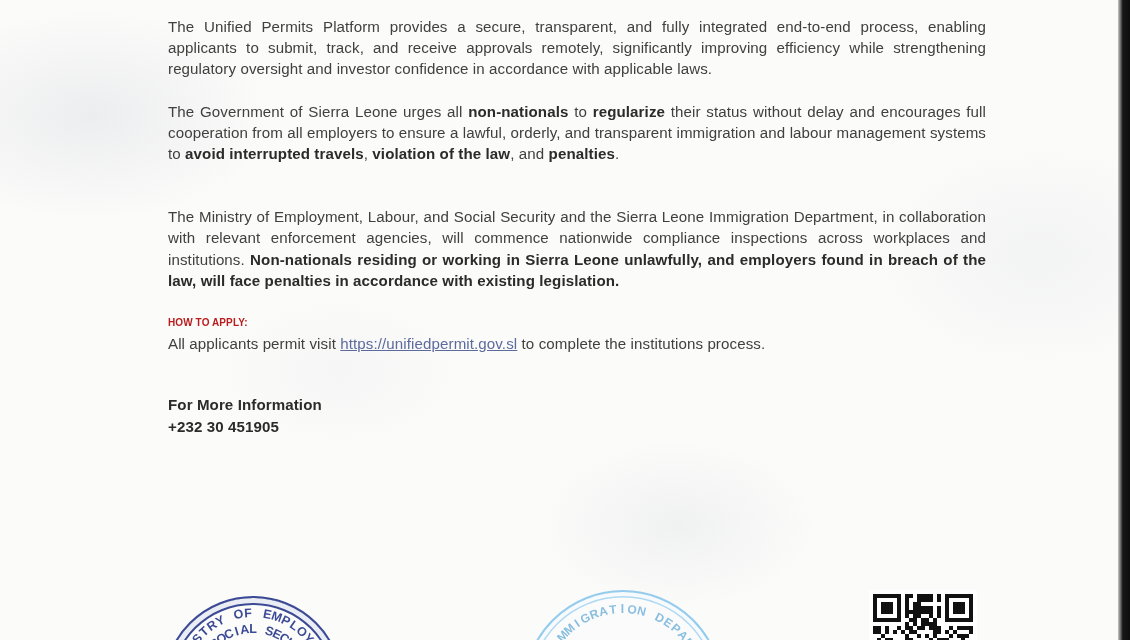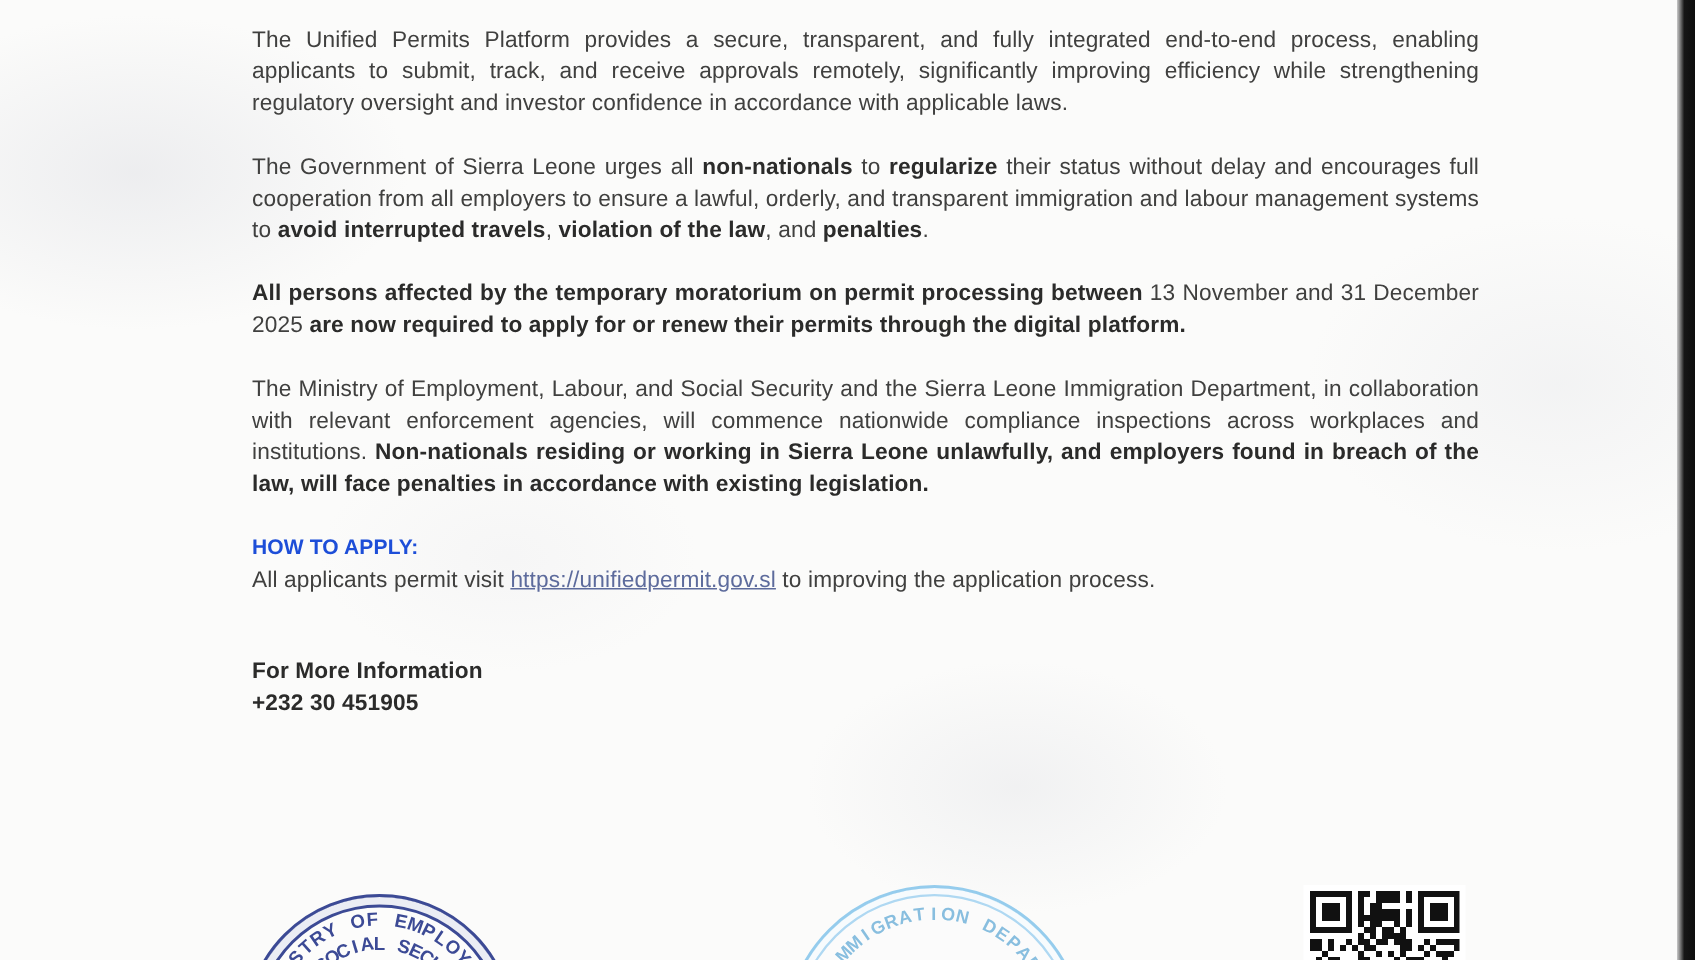--- a/index.html
+++ b/index.html
@@ -58,22 +58,22 @@
     text-align: justify;
     letter-spacing: 0.1px;
   }
   p.body-text b { color: #2b2b2a; font-weight: 700; }
 
   .gap-para { height: 21px; }
   .gap-small { height: 20px; }
 
   .heading {
     margin: 0;
-    color: #1d4ed8;
-    font-size: 14px;
+    color: #b91c1c;
+    font-size: 10px;
     line-height: 21.2px;
     font-weight: 700;
     letter-spacing: 0.1px;
   }
 
   .link {
     color: #5d6b9c;
     text-decoration: underline;
     text-underline-offset: 1px;
   }
@@ -174,28 +174,27 @@
   <div class="paper-noise"></div>
 
   <div class="content">
 
     <p class="body-text"><span>The Unified Permits Platform provides a secure, transparent, and fully integrated end-to-end process, enabling applicants to submit, track, and receive approvals remotely, significantly improving efficiency while strengthening regulatory oversight and investor confidence in accordance with applicable laws.</span></p>
     <div class="gap-para"></div>
 
     <p class="body-text"><span>The Government of Sierra Leone urges all </span><b>non-nationals</b><span> to </span><b>regularize</b><span> their status without delay and encourages full cooperation from all employers to ensure a lawful, orderly, and transparent immigration and labour management systems to </span><b>avoid interrupted travels</b><span>, </span><b>violation of the law</b><span>, and </span><b>penalties</b><span>.</span></p>
     <div class="gap-para"></div>
 
-    <p class="body-text"><b>All persons affected by the temporary moratorium on permit processing between </b><span>13 November and 31 December 2025</span><b> are now required to apply for or renew their permits through the digital platform.</b></p>
     <div class="gap-para"></div>
 
     <p class="body-text"><span>The Ministry of Employment, Labour, and Social Security and the Sierra Leone Immigration Department, in collaboration with relevant enforcement agencies, will commence nationwide compliance inspections across workplaces and institutions. </span><b>Non-nationals residing or working in Sierra Leone unlawfully, and employers found in breach of the law, will face penalties in accordance with existing legislation.</b></p>
     <div class="gap-para"></div>
 
     <p class="heading">HOW TO APPLY:</p>
-    <p class="body-text"><span>All applicants permit visit </span><a class="link" href="#">https://unifiedpermit.gov.sl</a><span> to improving the application process.</span></p>
+    <p class="body-text"><span>All applicants permit visit </span><a class="link" href="#">https://unifiedpermit.gov.sl</a><span> to complete the institutions process.</span></p>
 
     <div class="gap-small"></div>
     <div class="gap-small"></div>
 
     <p class="contact-line">For More Information</p>
     <p class="contact-line">+232 30 451905</p>
   </div>
 
   <div class="footer">
 

